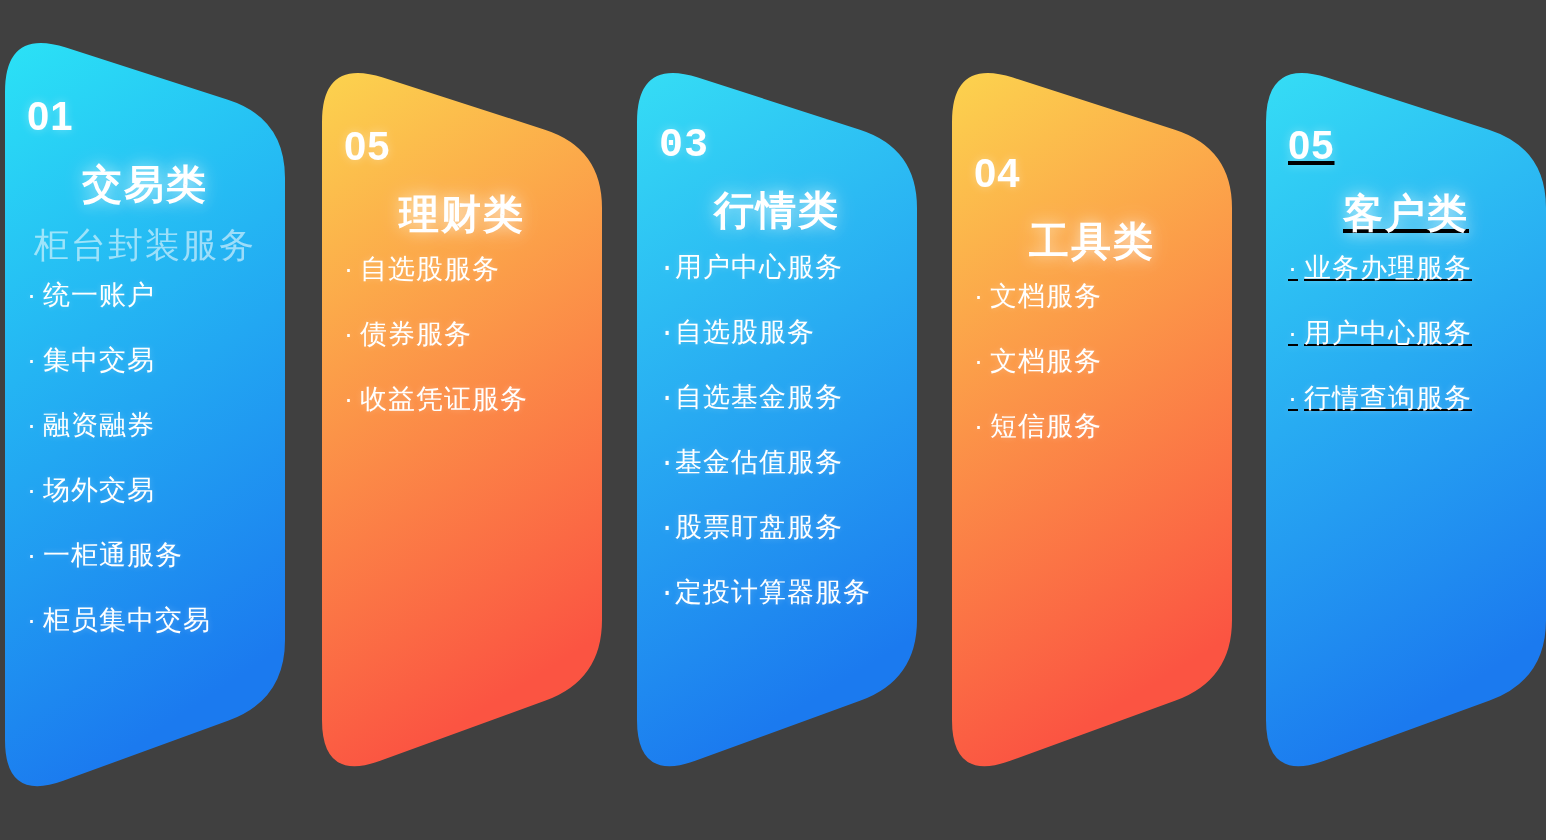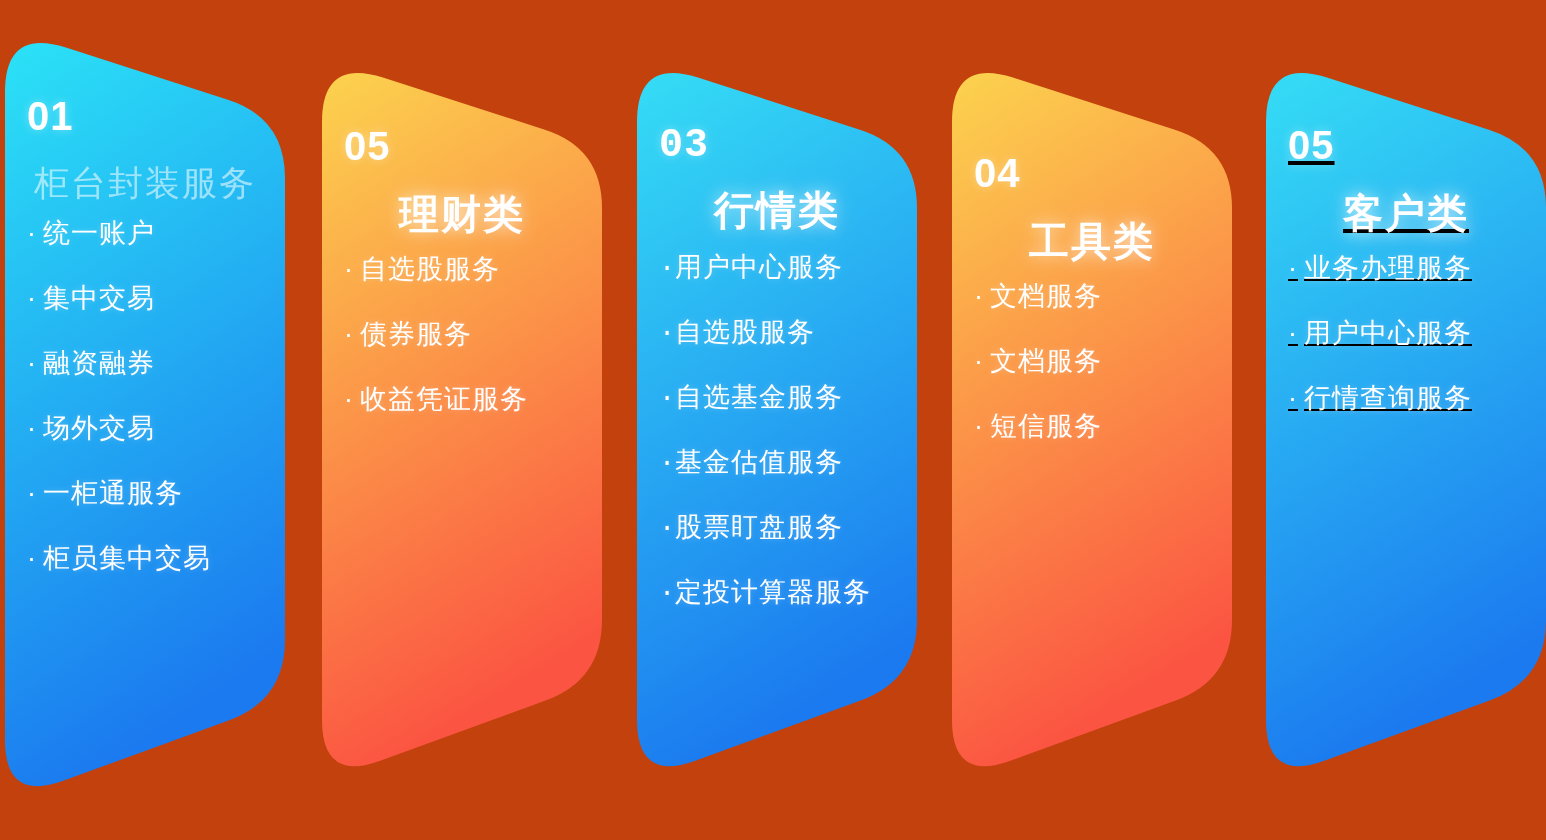--- a/index.html
+++ b/index.html
@@ -5,21 +5,21 @@
   * { margin:0; padding:0; box-sizing:border-box; }
   html, body {
     width:1546px; height:840px;
     background:#000;
     font-family:"Liberation Sans","DejaVu Sans",sans-serif;
     overflow:hidden;
   }
   #stage {
     position:relative;
     width:1546px; height:840px;
-    background:#c2410c;
+    background:#404040;
   }
 
   
   .card {
     position:absolute;
     width:280px;
     top:0; height:840px;
   }
   
   .shape-svg { position:absolute; inset:0; width:100%; height:100%; display:block; }
@@ -95,20 +95,21 @@
         <defs>
           <linearGradient id="grad0" x1="0" y1="0" x2="0.25" y2="1">
             <stop offset="0%" stop-color="#2BE2F6"></stop>
             <stop offset="100%" stop-color="#1B7AEF"></stop>
           </linearGradient>
         </defs>
         <path d="M 0.00 92.00 Q 0.00 28.00 60.93 47.58 L 222.88 99.64 Q 280.00 118.00 280.00 178.00 L 280.00 640.00 Q 280.00 700.00 223.62 720.54 L 58.26 780.78 Q 0.00 802.00 0.00 740.00 Z" fill="url(#grad0)"></path>
       </svg>
       <div class="card-content" style="top: 96px;">
         <div class="num">01</div>
+        <div class="title">交易类</div>
         <div class="subtitle">柜台封装服务</div>
         <ul class="items">
           <li class="item">
             <span class="bullet">·</span>
             <span class="item-label">统一账户</span>
           </li>
           <li class="item">
             <span class="bullet">·</span>
             <span class="item-label">集中交易</span>
           </li>

